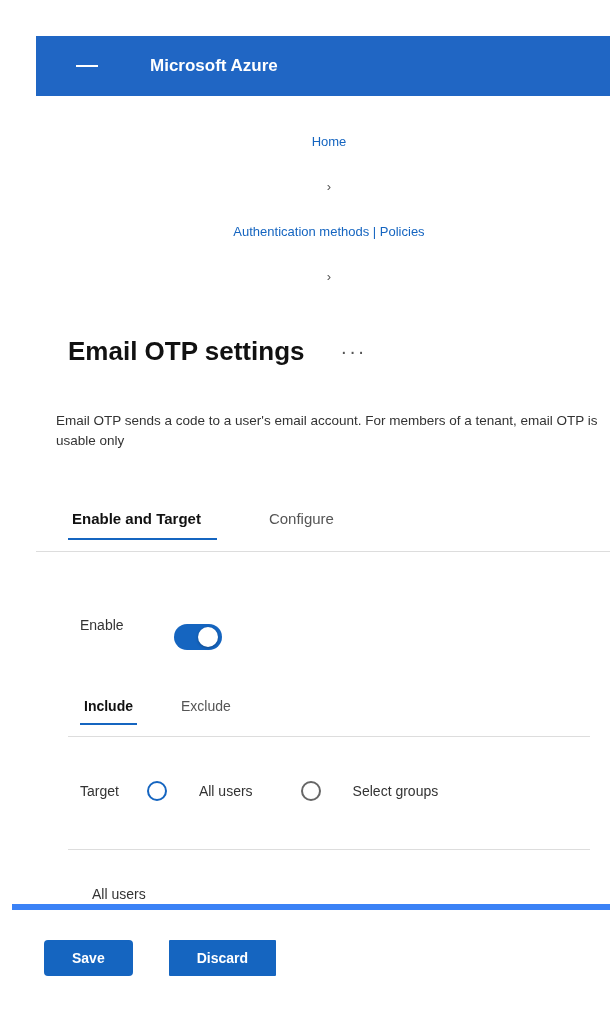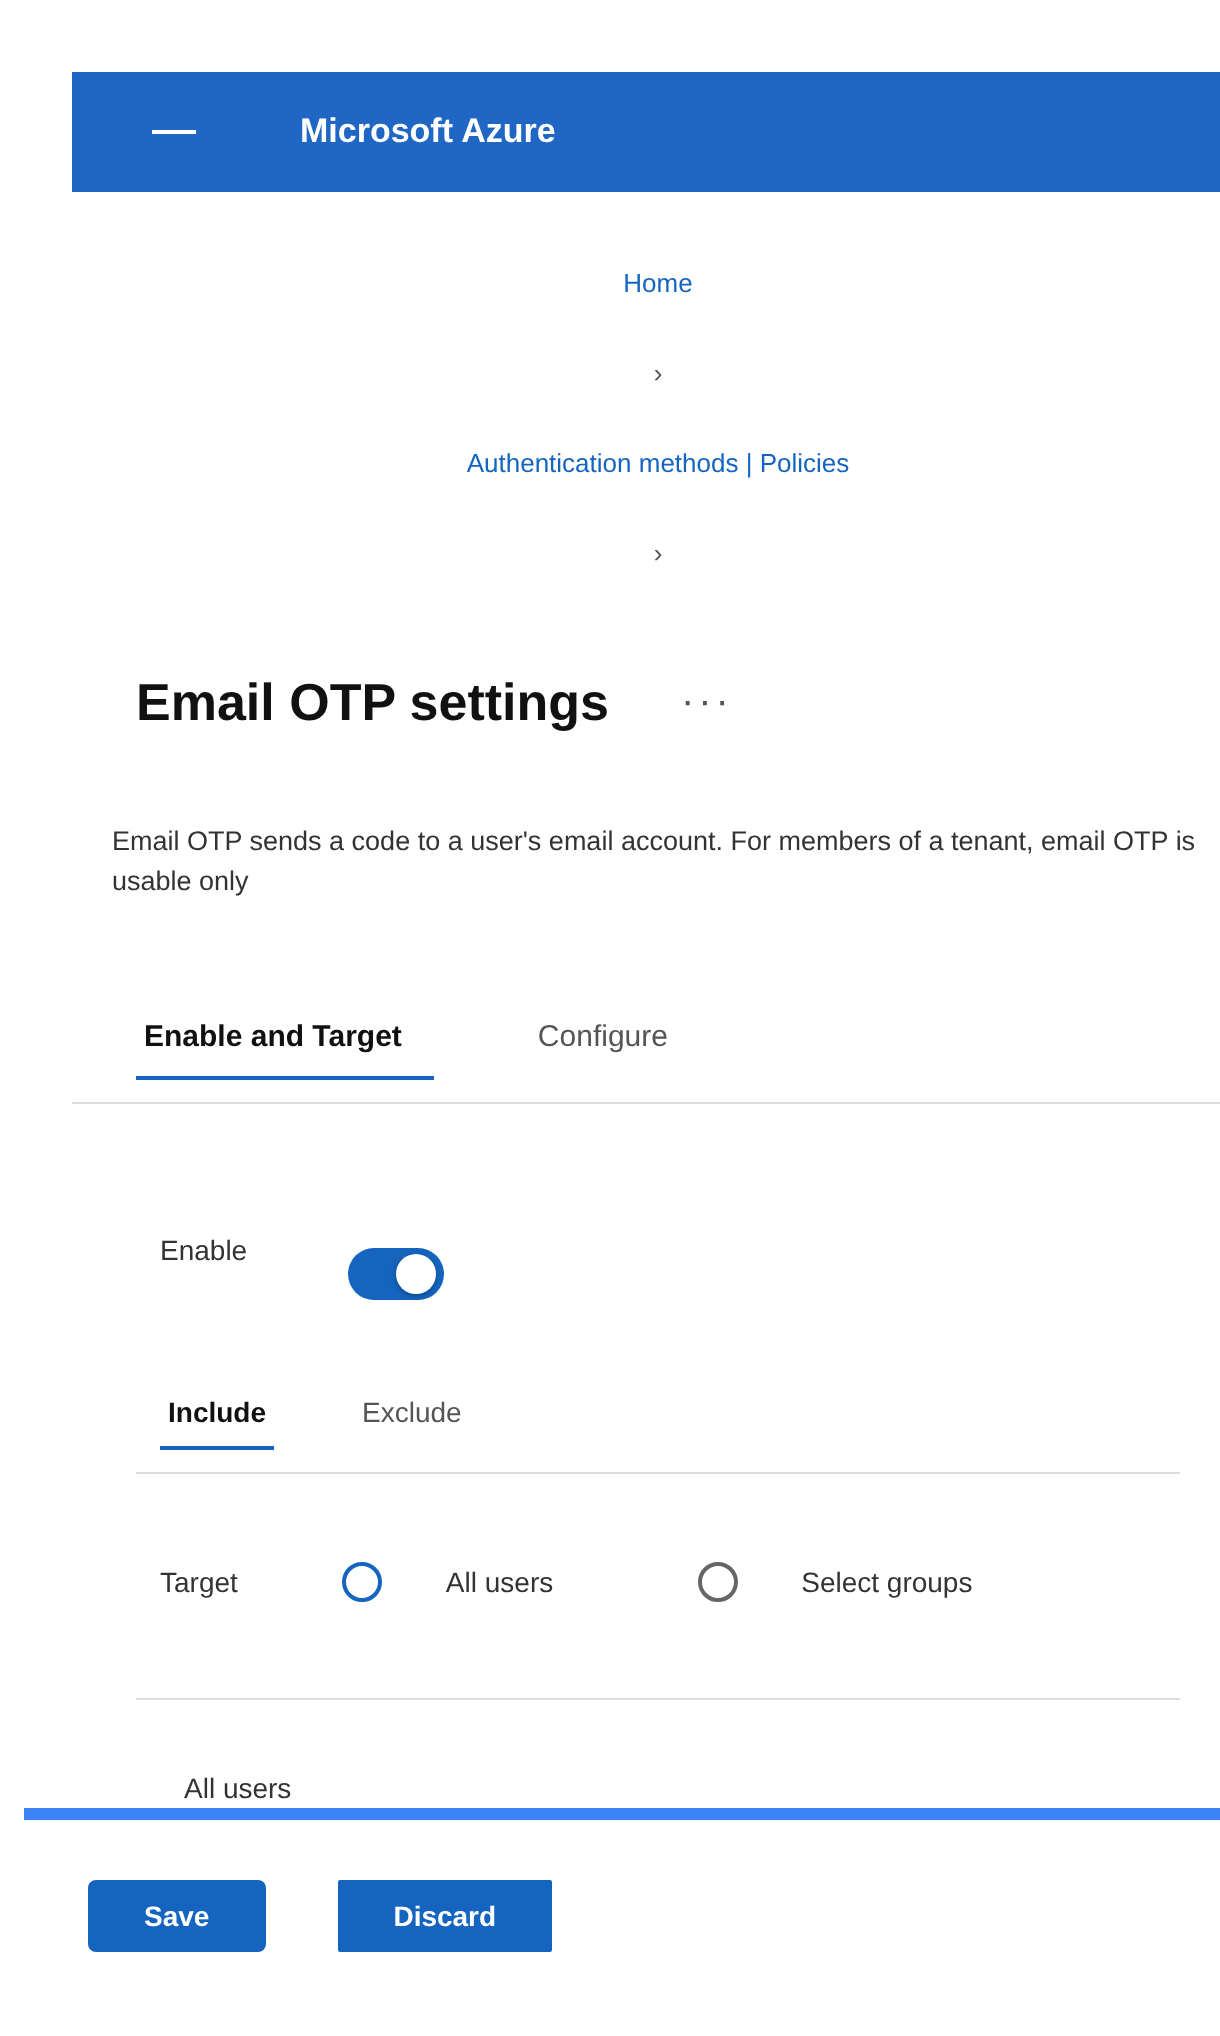--- a/index.html
+++ b/index.html
@@ -189,21 +189,21 @@
       left: 0;
       right: 0;
       height: 2px;
       background: #1565c0;
     }
 
     
     .target-row {
       display: flex;
       align-items: center;
-      gap: 24px;
+      gap: 0;
       margin-bottom: 24px;
     }
     .target-label {
       font-size: 14px;
       color: #333;
       margin-right: 4px;
     }
     .radio-option {
       display: flex;
       align-items: center;

